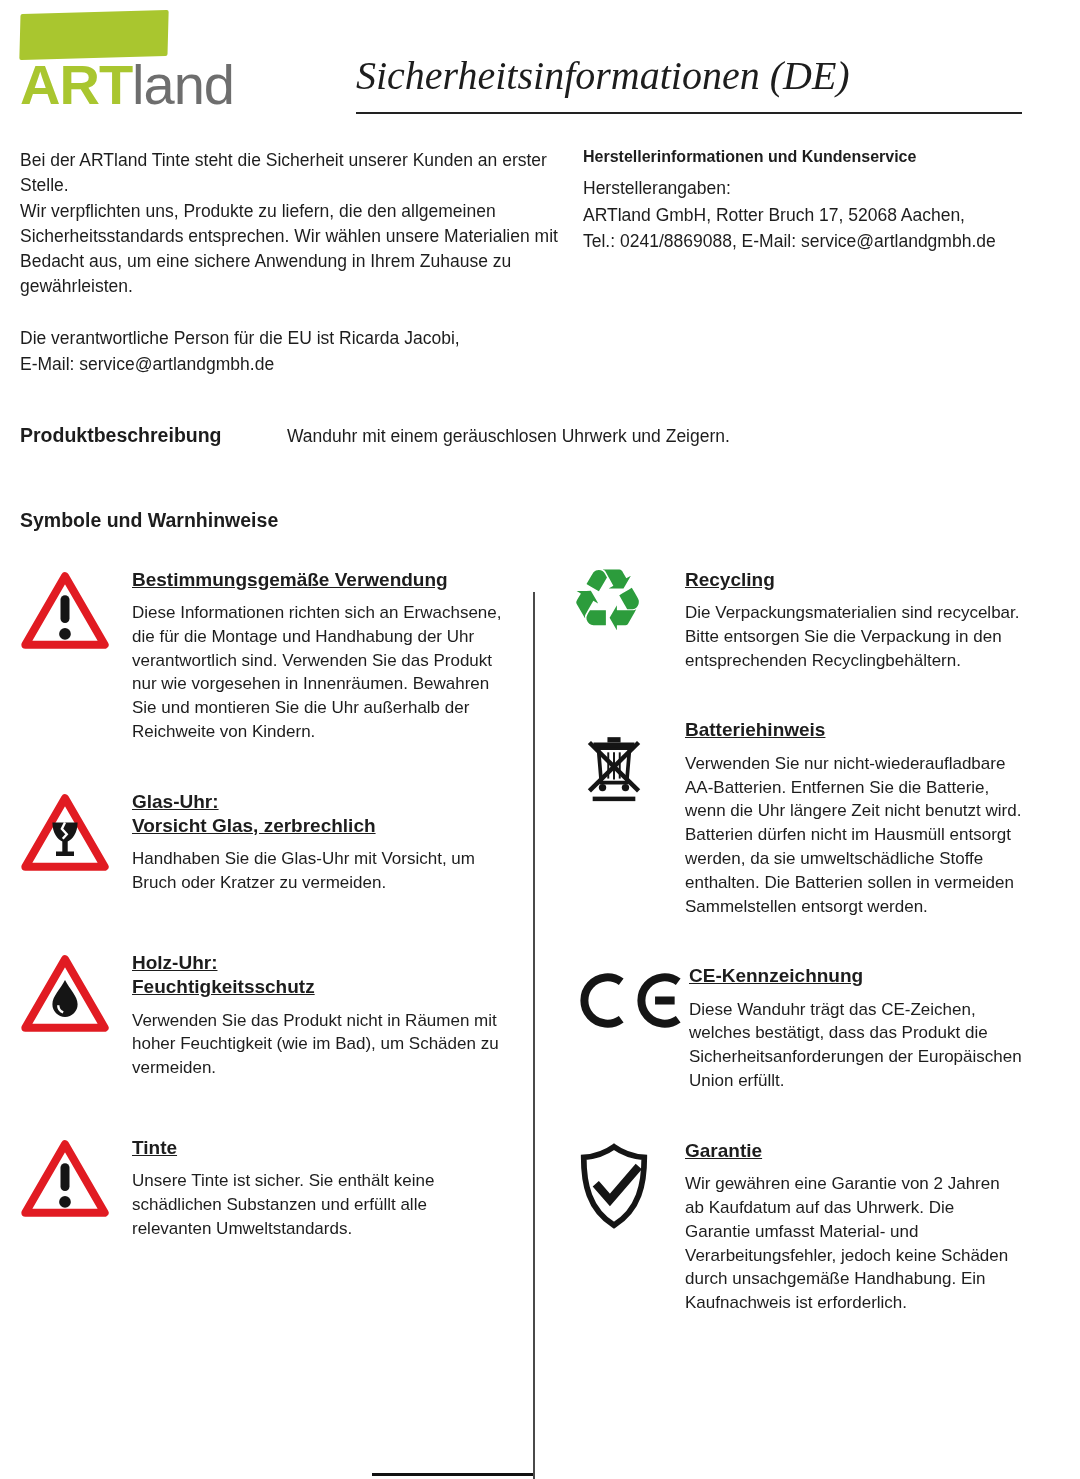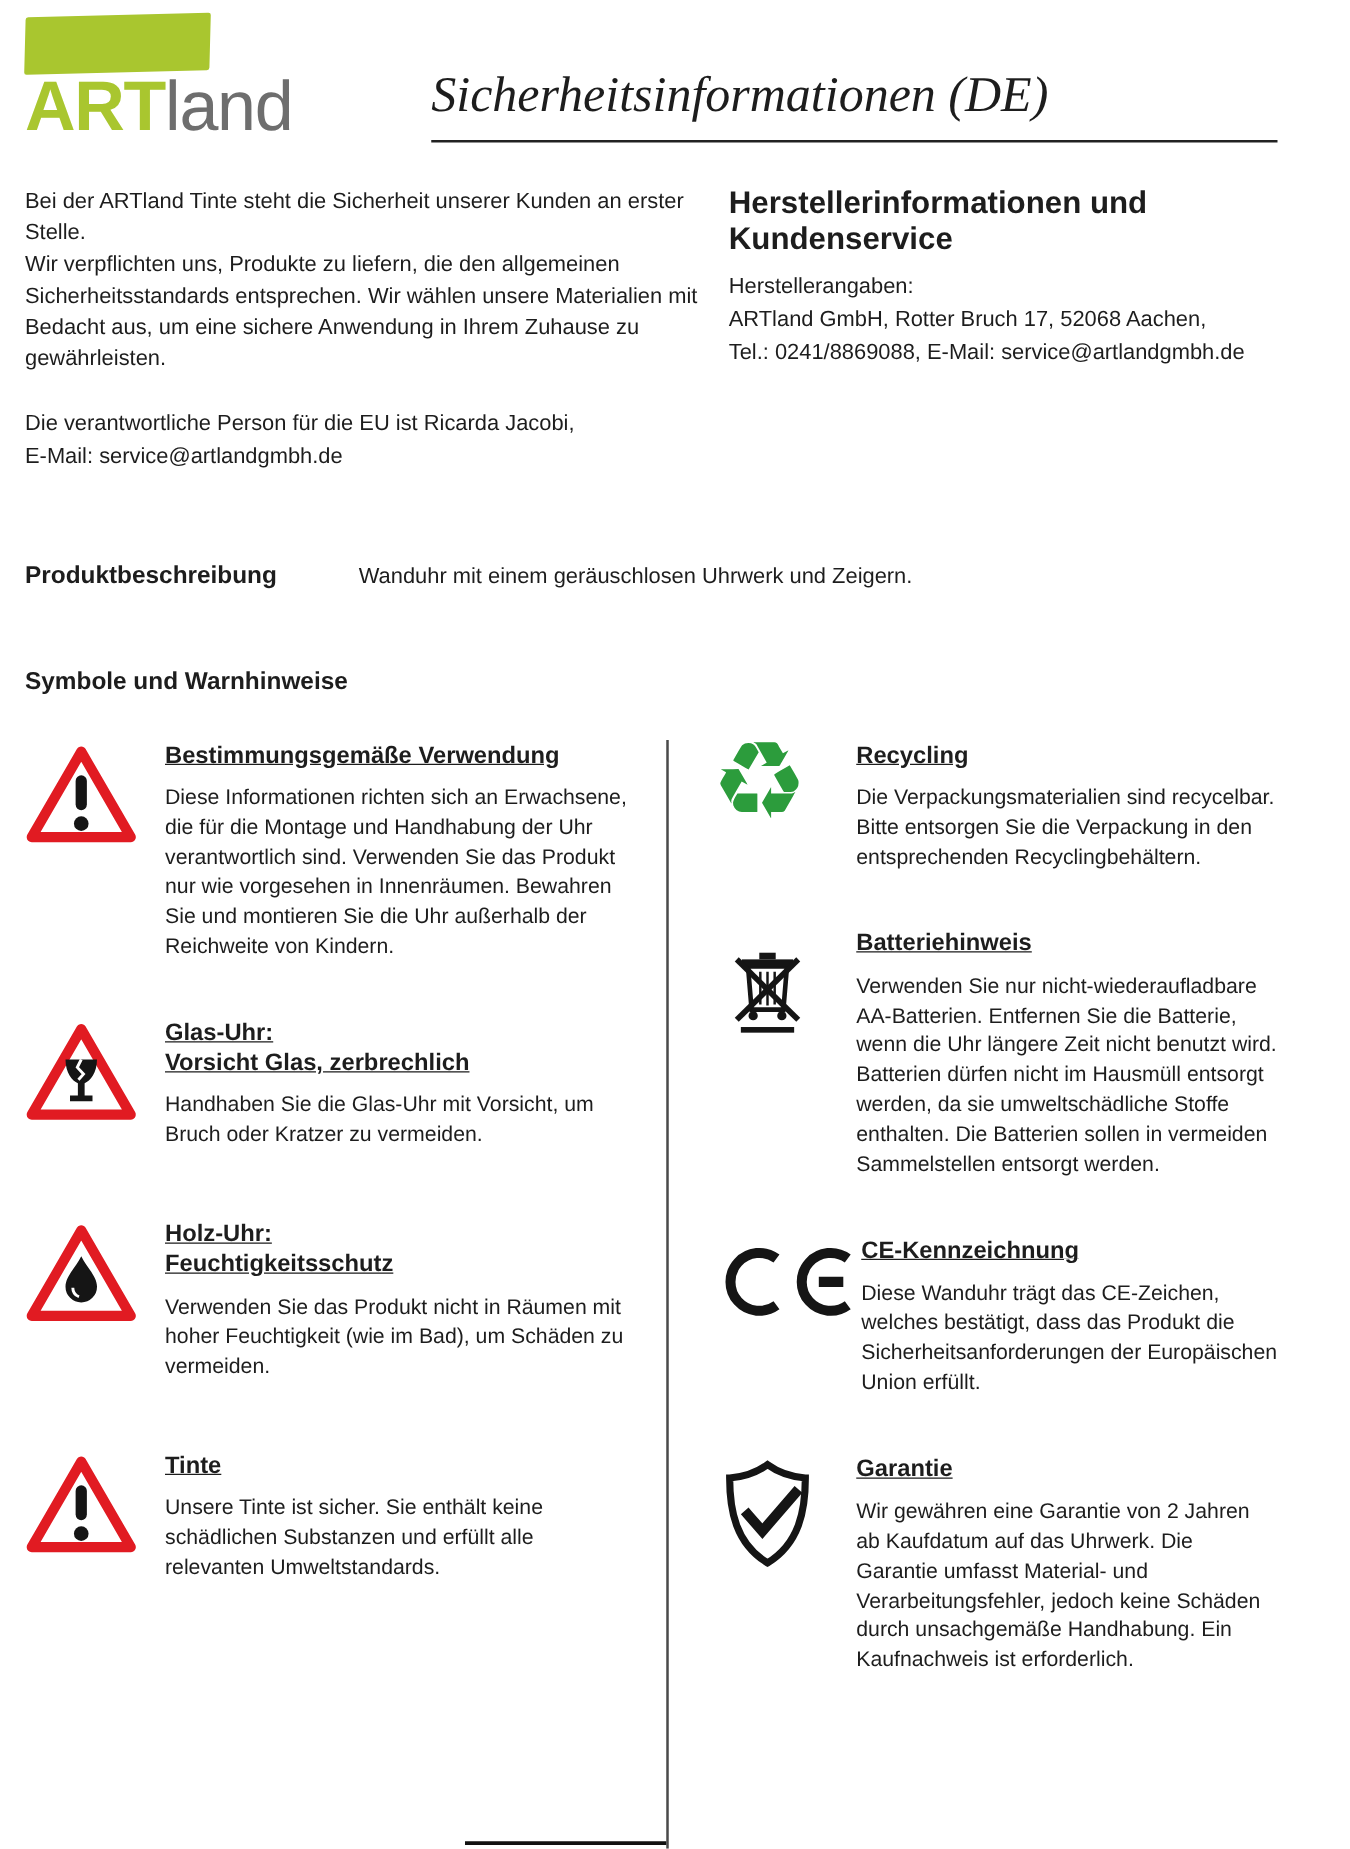--- a/index.html
+++ b/index.html
@@ -7,44 +7,44 @@
     width: 1080px; height: 1479px;
     background: #ffffff;
     font-family: "Liberation Sans", sans-serif;
     color: #1d1d1d;
     position: relative;
     overflow: hidden;
   }
   .page { padding: 12px 58px 0 20px; }
 
   
-  .header { display: flex; align-items: flex-end; margin-bottom: 34px; }
+  .header { display: flex; align-items: flex-end; margin-bottom: 34px; gap: 11px; }
   .logo { width: 325px; flex: 0 0 325px; }
   .logo-mark {
     width: 148px; height: 46px; background: #a9c62f;
     transform: skew(-3deg) rotate(-1.5deg); border-radius: 2px;
   }
   .logo-text { font-size: 56px; line-height: 1.04; letter-spacing: -1px; margin-top: -2px; }
   .logo-art  { color: #a9c62f; font-weight: bold; }
   .logo-land { color: #6e6e6e; }
   .title-wrap { flex: 1; border-bottom: 2px solid #222; padding-bottom: 14px; }
   .page-title {
     font-family: "Liberation Serif", serif; font-style: italic;
     font-size: 40px; line-height: 1.1; white-space: nowrap; margin: 0; font-weight: normal;
   }
 
   
   .top-grid { display: grid; grid-template-columns: 543px 1fr; column-gap: 20px; }
   .intro p { font-size: 17.5px; line-height: 1.44; margin: 0; }
   .intro .p3 { margin-top: 27px; white-space: pre-line; }
-  .mfr-heading { font-size: 25px; font-weight: bold; margin: 0 0 9px 0; }
+  .mfr-heading { font-size: 16px; font-weight: bold; margin: 0 0 9px 0; }
   .mfr p { font-size: 17.5px; line-height: 1.52; margin: 0; }
 
   
-  .product-row { display: flex; margin-top: 72px; align-items: baseline; }
+  .product-row { display: flex; margin-top: 47px; align-items: baseline; }
   .product-heading { font-size: 19.5px; font-weight: bold; flex: 0 0 267px; margin: 0; }
   .product-desc { font-size: 17.5px; margin: 0; }
 
   
   .symbols-heading { font-size: 19.5px; font-weight: bold; margin: 62px 0 0 0; }
 
   .warnings { display: grid; grid-template-columns: 493px 1fr; column-gap: 20px; margin-top: 36px; }
   .col-right { padding-left: 40px; }
   .warn { display: flex; margin-bottom: 46px; }
   .warn.gap-lg { margin-bottom: 56px; }

